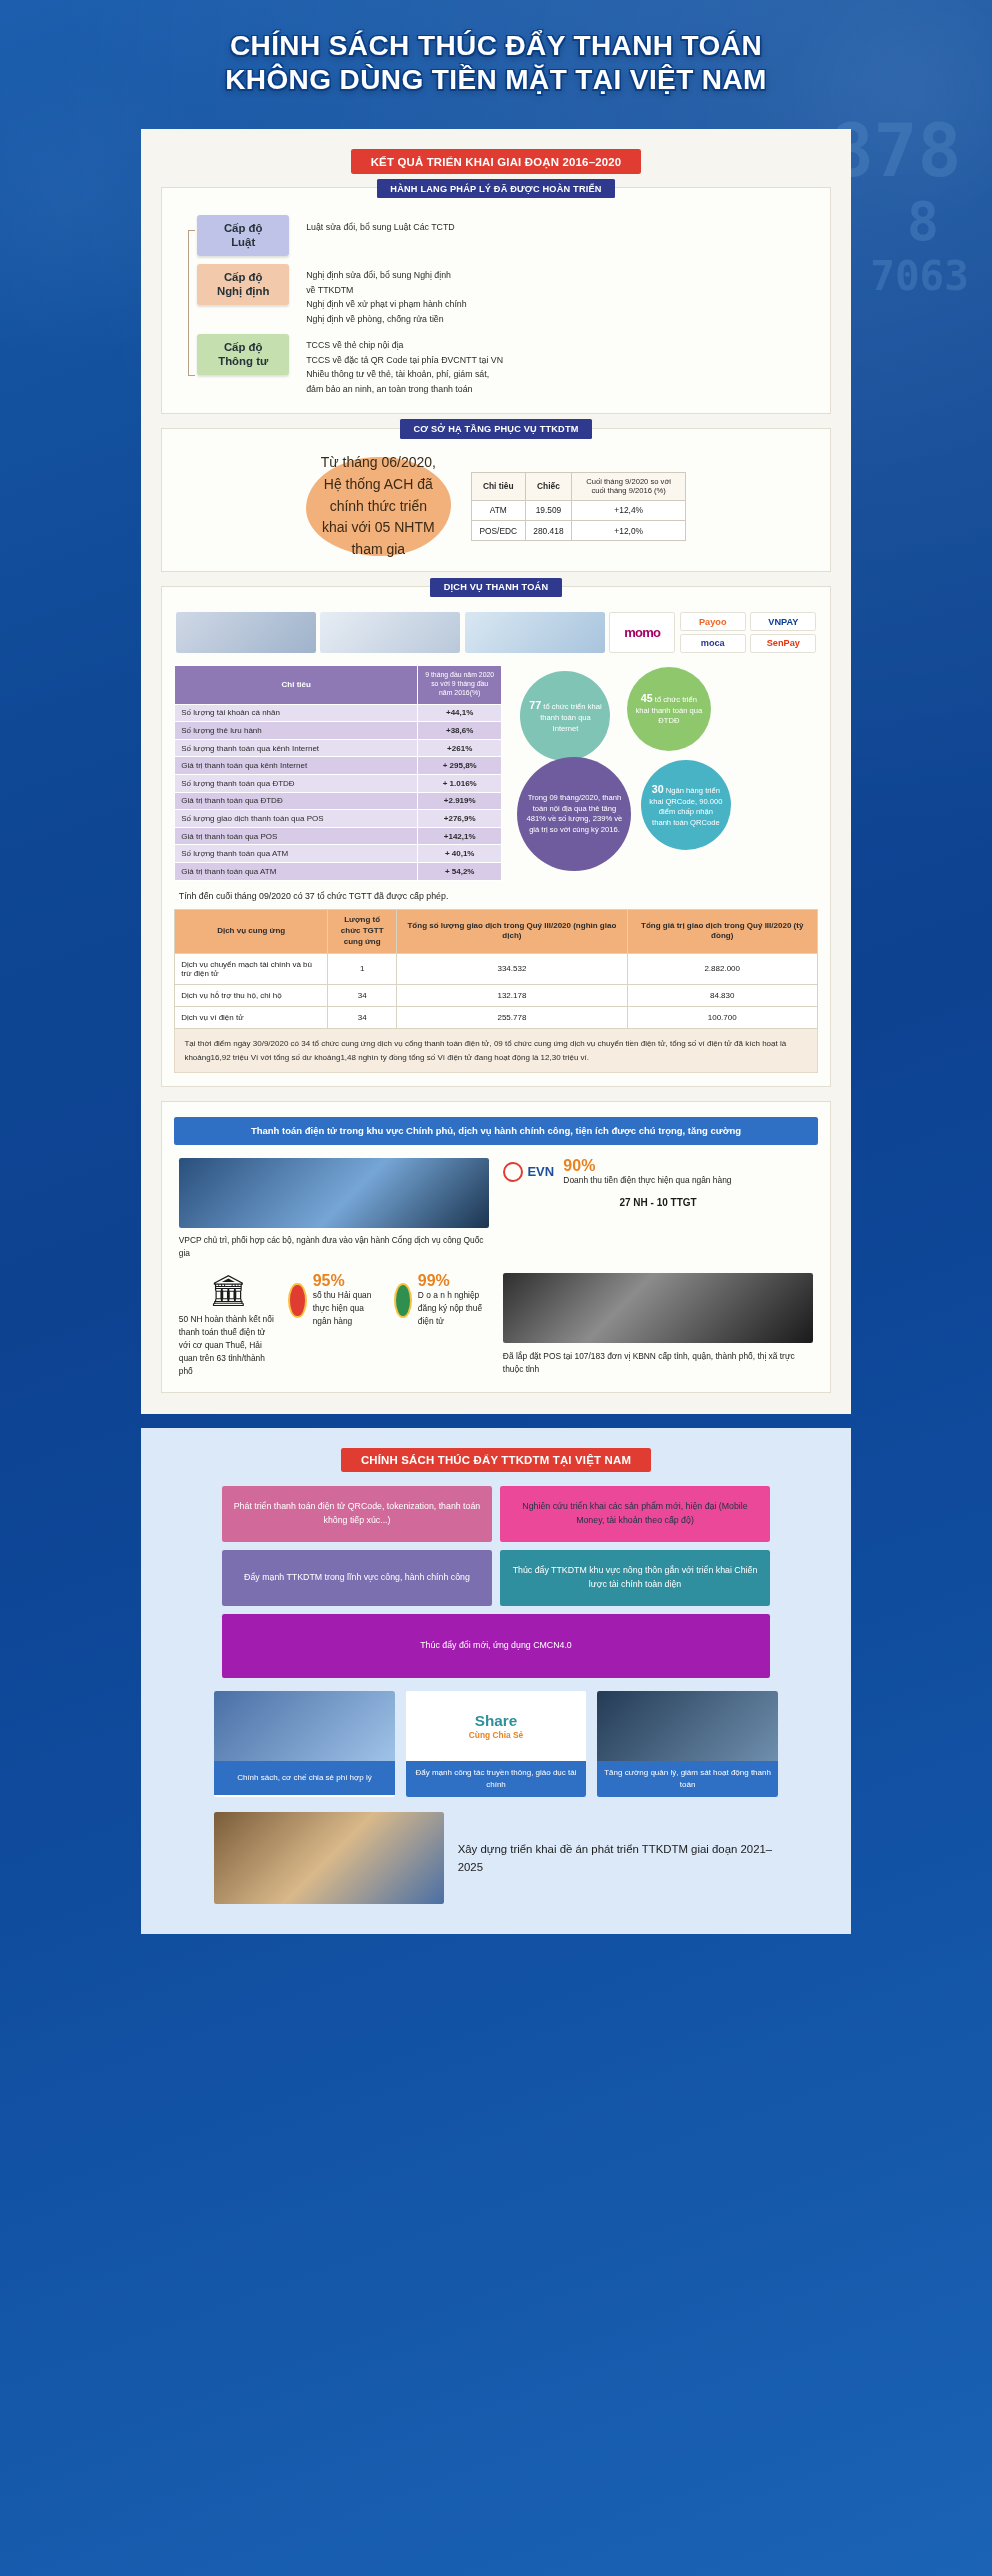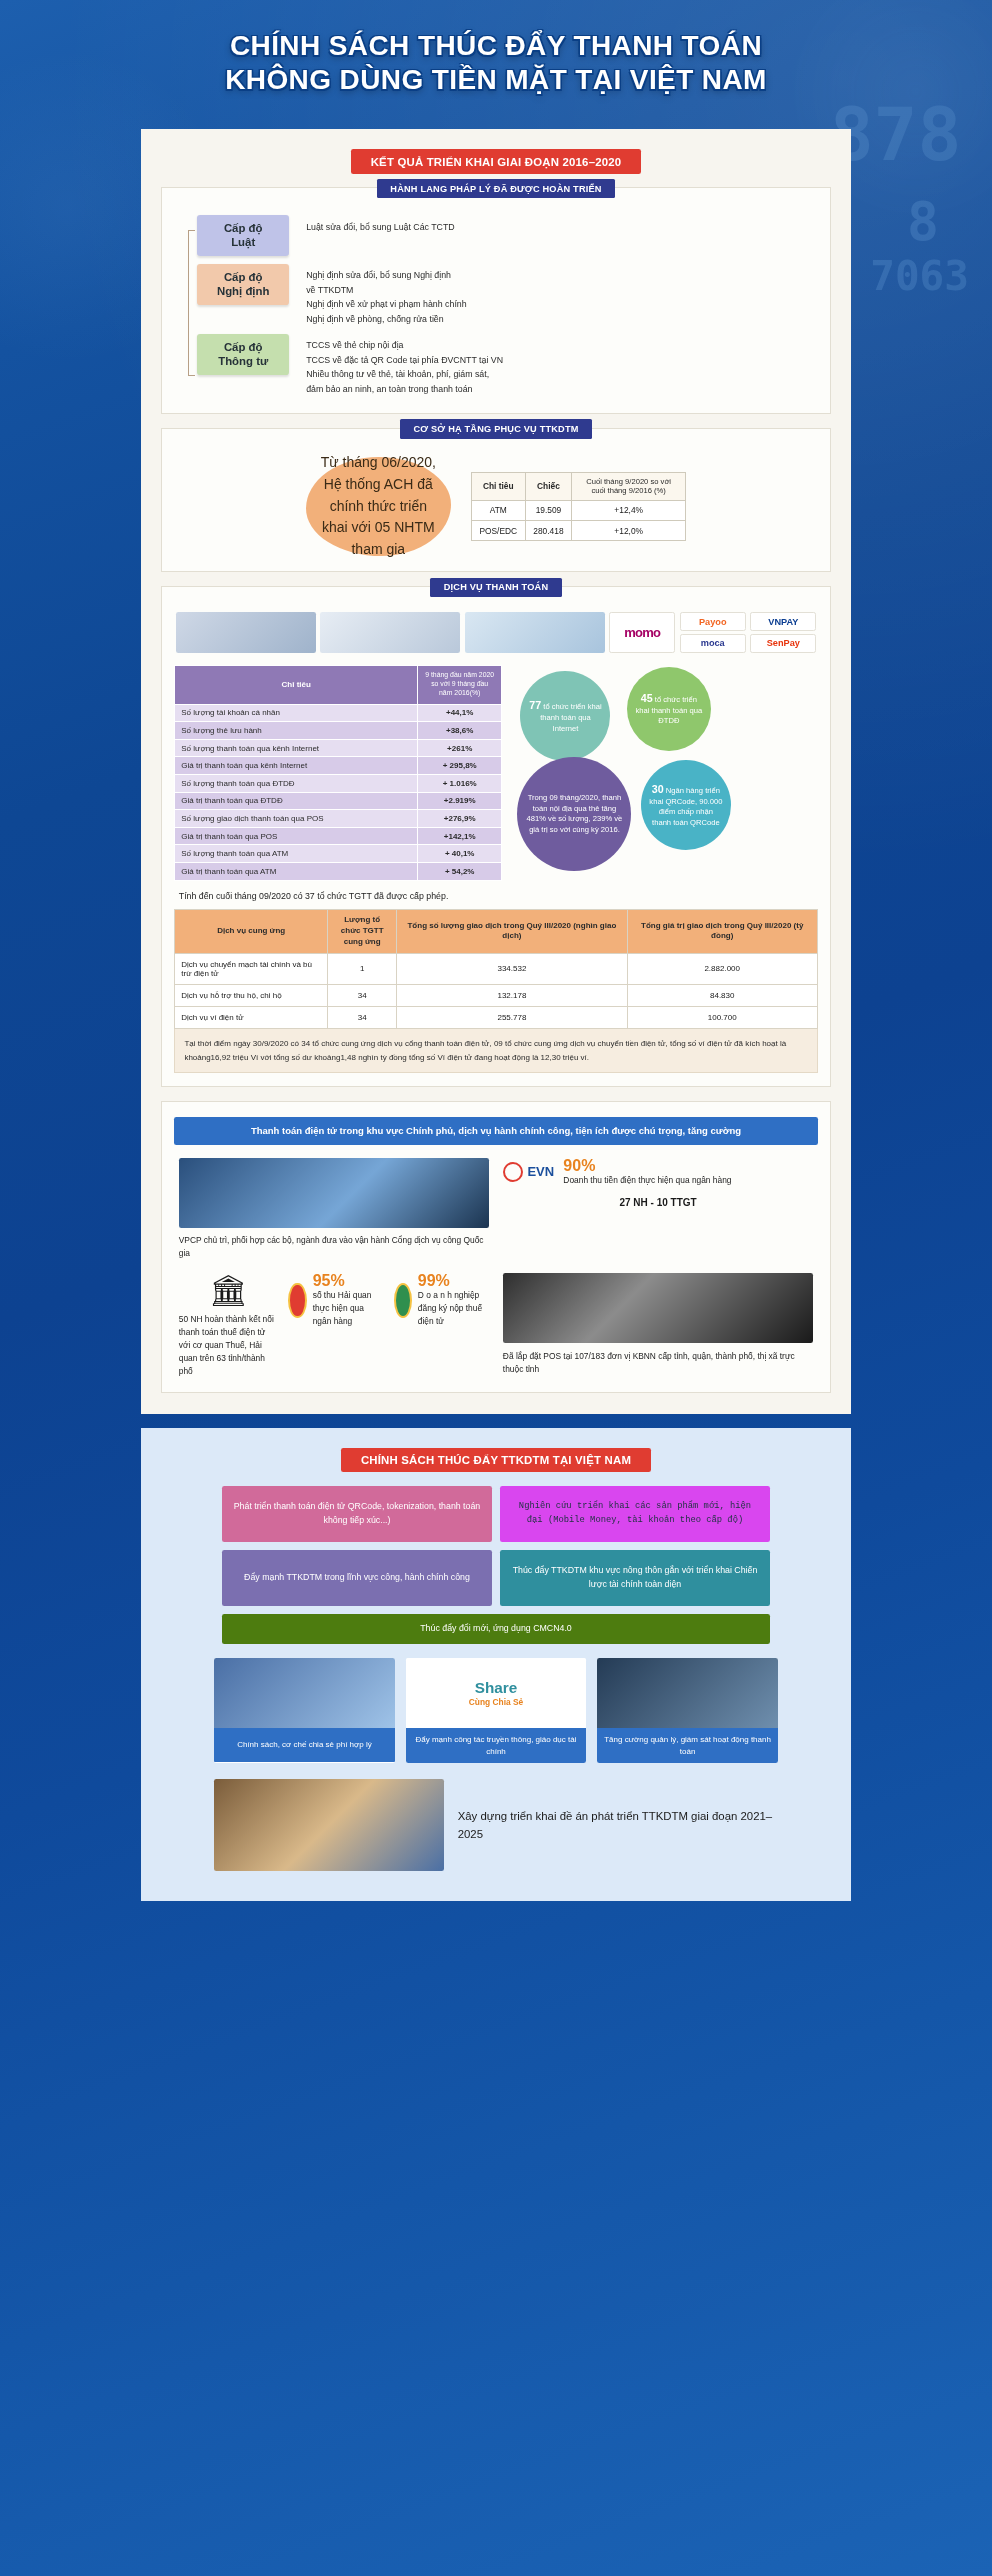--- a/index.html
+++ b/index.html
@@ -203,45 +203,45 @@
   .seal.green { background: #2f8f4e; }
 
   
   .policy-grid { display: grid; grid-template-columns: 1fr 1fr; gap: 8px; padding: 0 61px; }
   .pbox {
     color: #fff; font-size: 8.8px; line-height: 1.55; text-align: center;
     padding: 12.2px 10.7px; border-radius: 2.3px; min-height: 56px;
     display: flex; align-items: center; justify-content: center;
   }
   .pbox.p1 { background: #d16a9a; }
-  .pbox.p2 { background: #d946ef; color: #234; font-family: Liberation Mono, monospace; }
+  .pbox.p2 { background: #ec4899; color: #234; }
   .pbox.p3 { background: #7b6fb0; }
   .pbox.p4 { background: #2f8f9e; }
-  .pbox.wide { grid-column: 1 / span 2; background: #4d7c0f; min-height: 30.5px; padding: 8px; }
+  .pbox.wide { grid-column: 1 / span 2; background: #a21caf; min-height: 30.5px; padding: 25px; }
 
   .three-up { display: grid; grid-template-columns: repeat(3,1fr); gap: 10.7px; padding: 13.7px 53px 0; }
   .tu-card { background: #fff; border-radius: 2.3px; overflow: hidden; }
   .tu-img { height: 70px; background: linear-gradient(135deg,#4a6fa5,#9fc3e8); }
   .tu-img.share { background: #ffffff; display: flex; align-items: center; justify-content: center; flex-direction: column; }
   .share-word { font-weight: 800; font-size: 15.3px; color: #2f8f9e; }
   .share-sub { font-size: 8.4px; color: #e8831f; font-weight: 700; }
   .tu-img.mtg { background: linear-gradient(135deg,#243b55,#6f8fae); }
   .tu-cap { background: #2f6fc4; color: #fff; font-size: 8px; text-align: center; padding: 6.1px 4.6px; line-height: 1.45; min-height: 34px; display:flex; align-items:center; justify-content:center;}
 
   .final-row { display: flex; gap: 13.7px; align-items: center; padding: 15.3px 53px 0; }
   .final-img { width: 244px; height: 92px; border-radius: 2.3px; background: linear-gradient(135deg,#7a5c3a,#d9b98a 50%,#4a6fa5); }
   .final-txt { font-size: 11.4px; line-height: 1.6; color: #1a1a1a; }
 </style>
 </head>
 <body>
 
 <div class="page">
 
   <div class="bg-deco">
-    <div class="num" style="right:30.5px; top:92px; font-size:73px;">878</div>
+    <div class="num" style="right:30.5px; top:108px; font-size:73px;">878</div>
     <div class="num" style="right:53px; top:191px; font-size:53px;">8</div>
     <div class="num" style="right:23px; top:252px; font-size:41px;">7063</div>
     <div class="blob" style="left:-92px; top:46px; width:321px; height:321px;"></div>
     <div class="blob" style="right:-61px; top:-46px; width:275px; height:275px;"></div>
   </div>
 
   <div class="header">
     <h1>
       <span>CHÍNH SÁCH THÚC ĐẨY THANH TOÁN</span><br>
       <span>KHÔNG DÙNG TIỀN MẶT TẠI VIỆT NAM</span>

